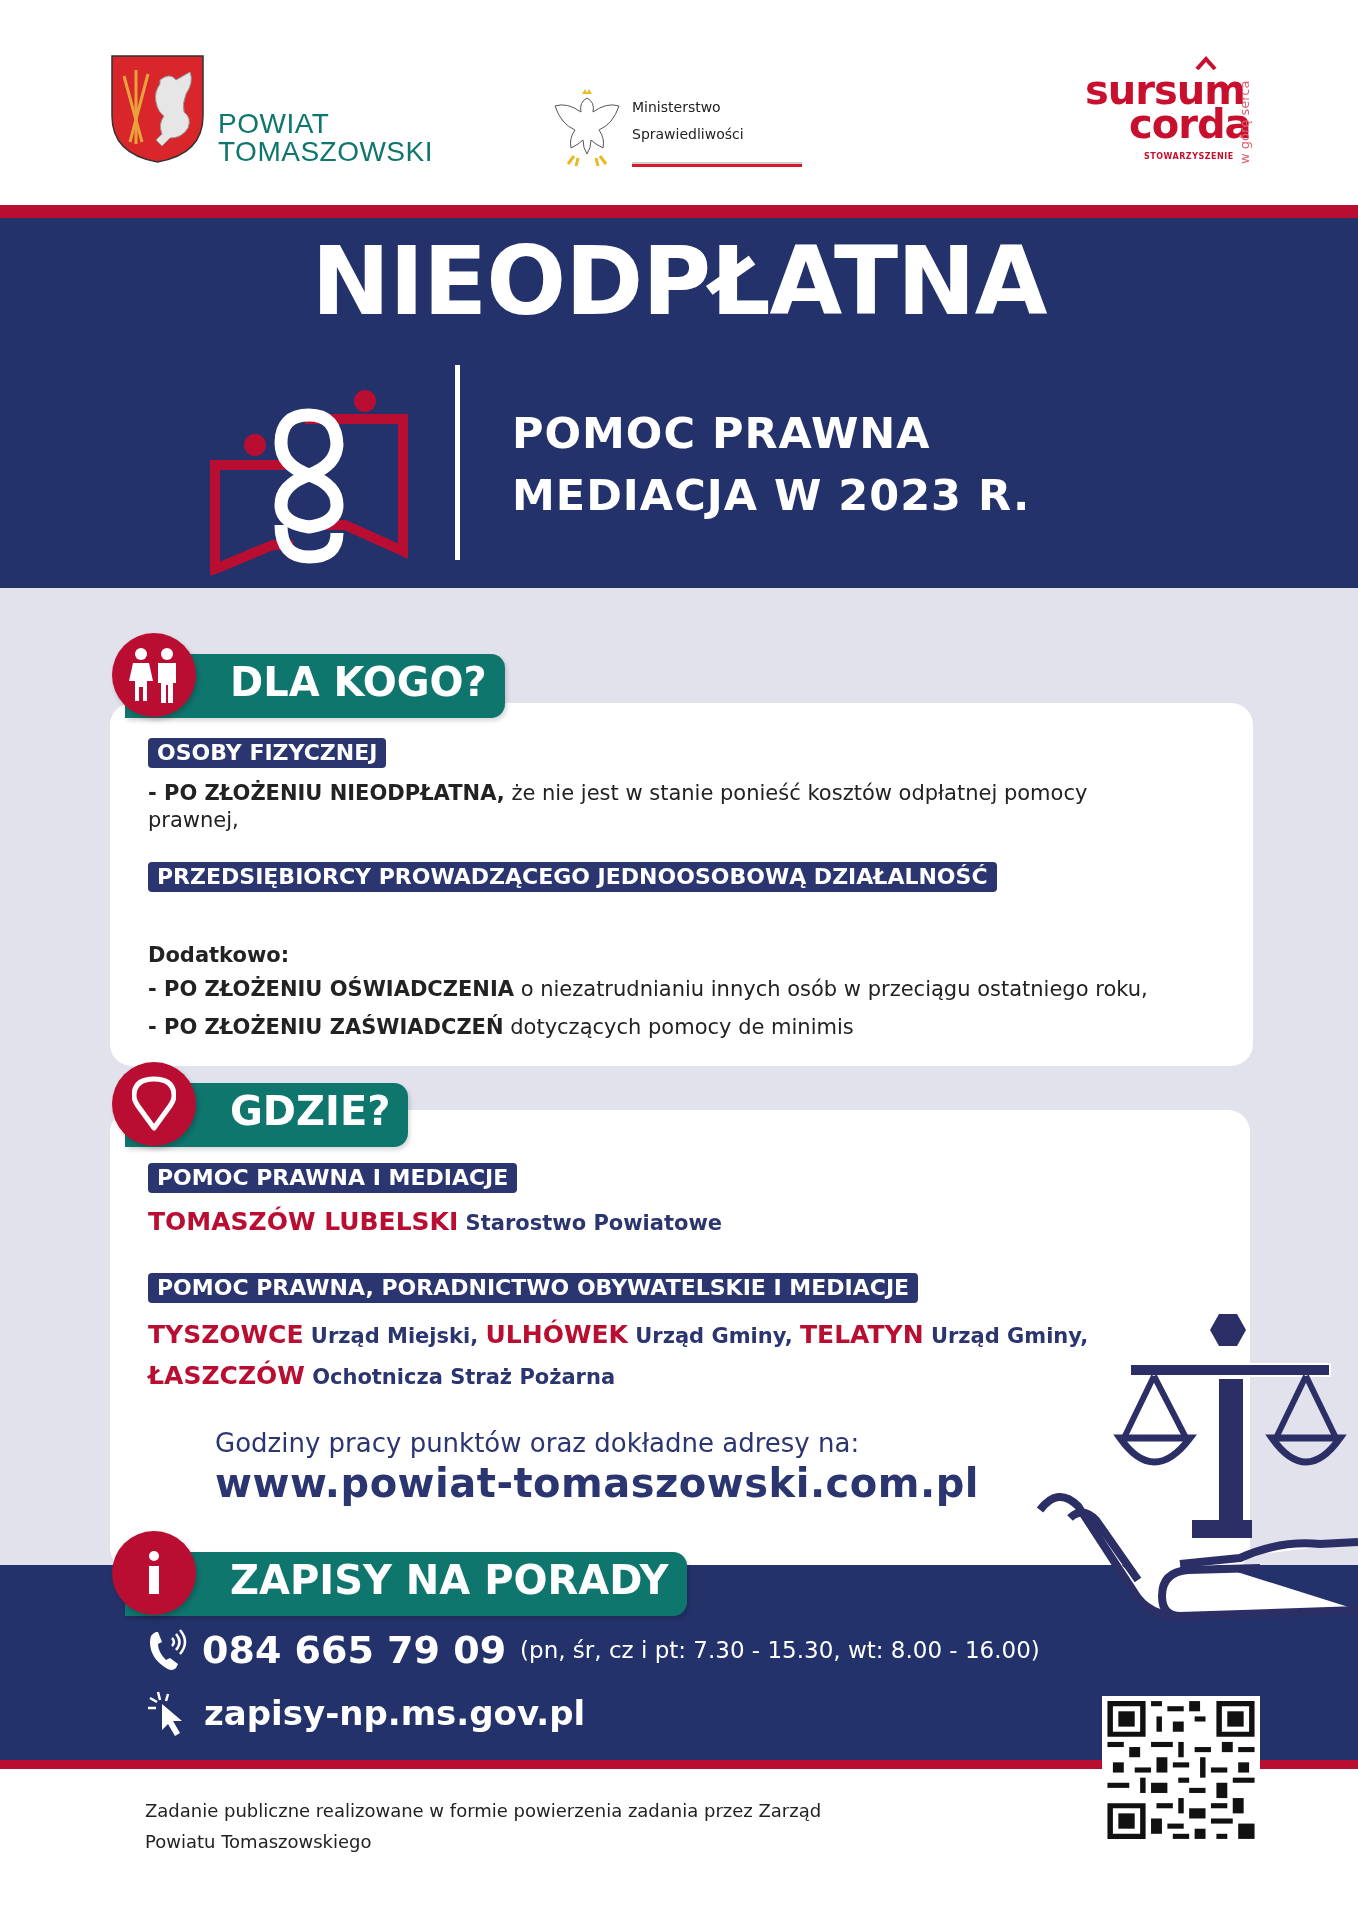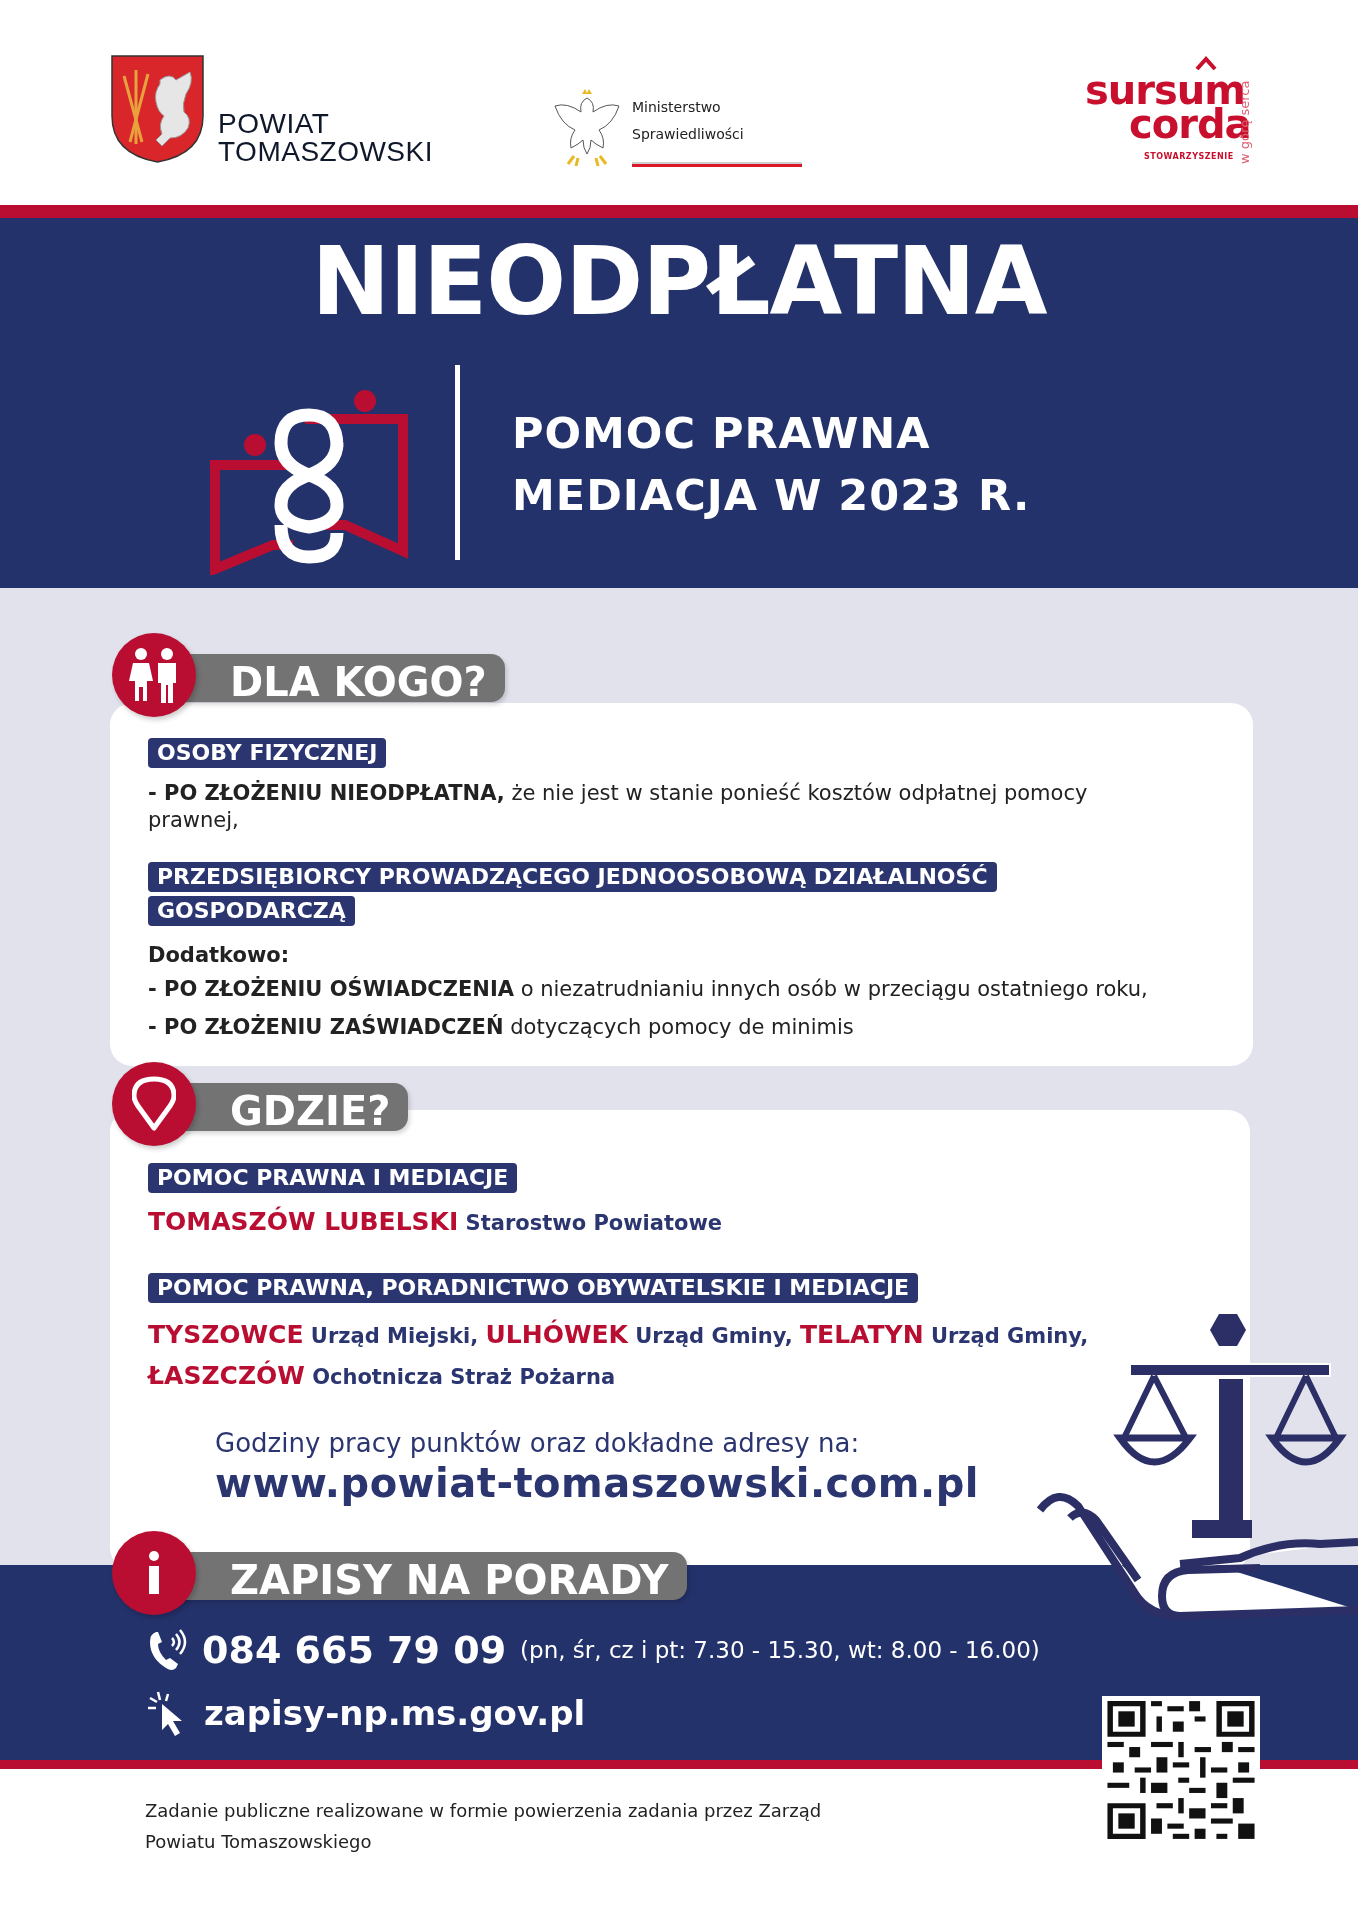--- a/index.html
+++ b/index.html
@@ -4,21 +4,21 @@
 <style>
   * { box-sizing: border-box; margin: 0; padding: 0; }
   html, body { width: 1358px; height: 1920px; background: #ffffff; overflow: hidden; }
   body { position: relative; font-family: "DejaVu Sans", sans-serif; color: #222; }
 
   .abs { position: absolute; }
 
   
   .logo-powiat { left: 110px; top: 54px; width: 360px; height: 110px; }
   .shield { left: 0; top: 0; width: 95px; height: 110px; }
-  .powiat-text { left: 108px; top: 56px; font-family: "Liberation Sans", sans-serif; font-size: 28px; line-height: 28px; color: #0f172a; letter-spacing: 0.5px; }
+  .powiat-text { left: 108px; top: 56px; font-family: "Liberation Sans", sans-serif; font-size: 28px; line-height: 28px; color: #0f766e; letter-spacing: 0.5px; }
   .logo-ms { left: 552px; top: 86px; width: 270px; height: 90px; }
   .ms-text { left: 80px; top: 8px; font-family: "DejaVu Sans", sans-serif; font-size: 14px; line-height: 27px; color: #222; }
   .ms-line { left: 80px; top: 76px; width: 170px; height: 2px; background: #cfcfcf; }
   .ms-line2 { left: 80px; top: 78px; width: 170px; height: 3px; background: #d9182a; }
   .logo-sc { left: 1085px; top: 52px; width: 200px; height: 120px; }
   .sc-word { font-family: "DejaVu Sans", sans-serif; font-weight: bold; color: #c8102e; font-size: 40px; line-height: 36px; letter-spacing: -1px; }
   .sc-small { font-family: "DejaVu Sans", sans-serif; font-weight: bold; color: #c8102e; font-size: 8px; letter-spacing: 0.5px; text-align: right; }
   .sc-vert { font-family: "DejaVu Sans", sans-serif; color: #e06070; font-size: 13px; transform: rotate(-90deg); transform-origin: left top; white-space: nowrap; }
 
   
@@ -31,21 +31,21 @@
 
   
   .gray-area { left: 0; top: 588px; width: 1358px; height: 980px; background: #e1e2ec; }
 
   
   .card { background: #fff; border-radius: 22px; }
   .card1 { left: 110px; top: 703px; width: 1143px; height: 363px; }
   .card2 { left: 110px; top: 1110px; width: 1140px; height: 460px; }
 
   
-  .sec-head { height: 48px; background: #737373; border-radius: 0 14px 14px 0; color: #fff; font-family: "DejaVu Sans", sans-serif; font-weight: bold; font-size: 40px; line-height: 56px; padding-left: 105px; padding-right: 18px; white-space: nowrap; box-shadow: 2px 3px 4px rgba(0,0,0,0.15); }
+  .sec-head { height: 64px; background: #0f766e; border-radius: 0 14px 14px 0; color: #fff; font-family: "DejaVu Sans", sans-serif; font-weight: bold; font-size: 40px; line-height: 56px; padding-left: 105px; padding-right: 18px; white-space: nowrap; box-shadow: 2px 3px 4px rgba(0,0,0,0.15); }
   .sec-circle { width: 84px; height: 84px; border-radius: 50%; background: #b90e31; box-shadow: 2px 3px 5px rgba(0,0,0,0.2); display: flex; align-items: center; justify-content: center; }
 
   .tag { display: inline-block; background: #2b3570; color: #fff; font-family: "DejaVu Sans", sans-serif; font-weight: bold; font-size: 22px; line-height: 30px; padding: 0 9px; border-radius: 4px; white-space: nowrap; }
 
   .body-text { font-family: "DejaVu Sans", sans-serif; font-size: 21px; line-height: 27px; color: #222; white-space: nowrap; }
   .body-text b { font-weight: bold; }
 
   .city { color: #b90e31; font-weight: bold; font-size: 25px; }
   .inst { color: #2b3570; font-weight: bold; font-size: 21px; }
 
@@ -145,21 +145,20 @@
 <div class="abs" style="left:148px;top:738px">
   <span class="tag">OSOBY FIZYCZNEJ</span>
 </div>
 <div class="abs body-text" style="left:148px;top:780px">
   <div><b>- PO ZŁOŻENIU NIEODPŁATNA,</b><span> że nie jest w stanie ponieść kosztów odpłatnej pomocy</span></div>
   <div>prawnej,</div>
 </div>
 
 <div class="abs" style="left:148px;top:862px">
   <div><span class="tag">PRZEDSIĘBIORCY PROWADZĄCEGO JEDNOOSOBOWĄ DZIAŁALNOŚĆ</span></div>
-  <div style="margin-top:4px"><span class="tag">GOSPODARCZĄ</span></div>
 </div>
 <div class="abs body-text" style="left:148px;top:940px;line-height:38px">
   <div style="font-weight:bold;line-height:30px">Dodatkowo:</div>
   <div><b>- PO ZŁOŻENIU OŚWIADCZENIA</b><span> o niezatrudnianiu innych osób w przeciągu ostatniego roku,</span></div>
   <div><b>- PO ZŁOŻENIU ZAŚWIADCZEŃ</b><span> dotyczących pomocy de minimis</span></div>
 </div>
 
 <div class="abs card card2"></div>
 <div class="abs sec-head" style="left:125px;top:1083px">GDZIE?</div>
 <div class="abs sec-circle" style="left:112px;top:1062px">

